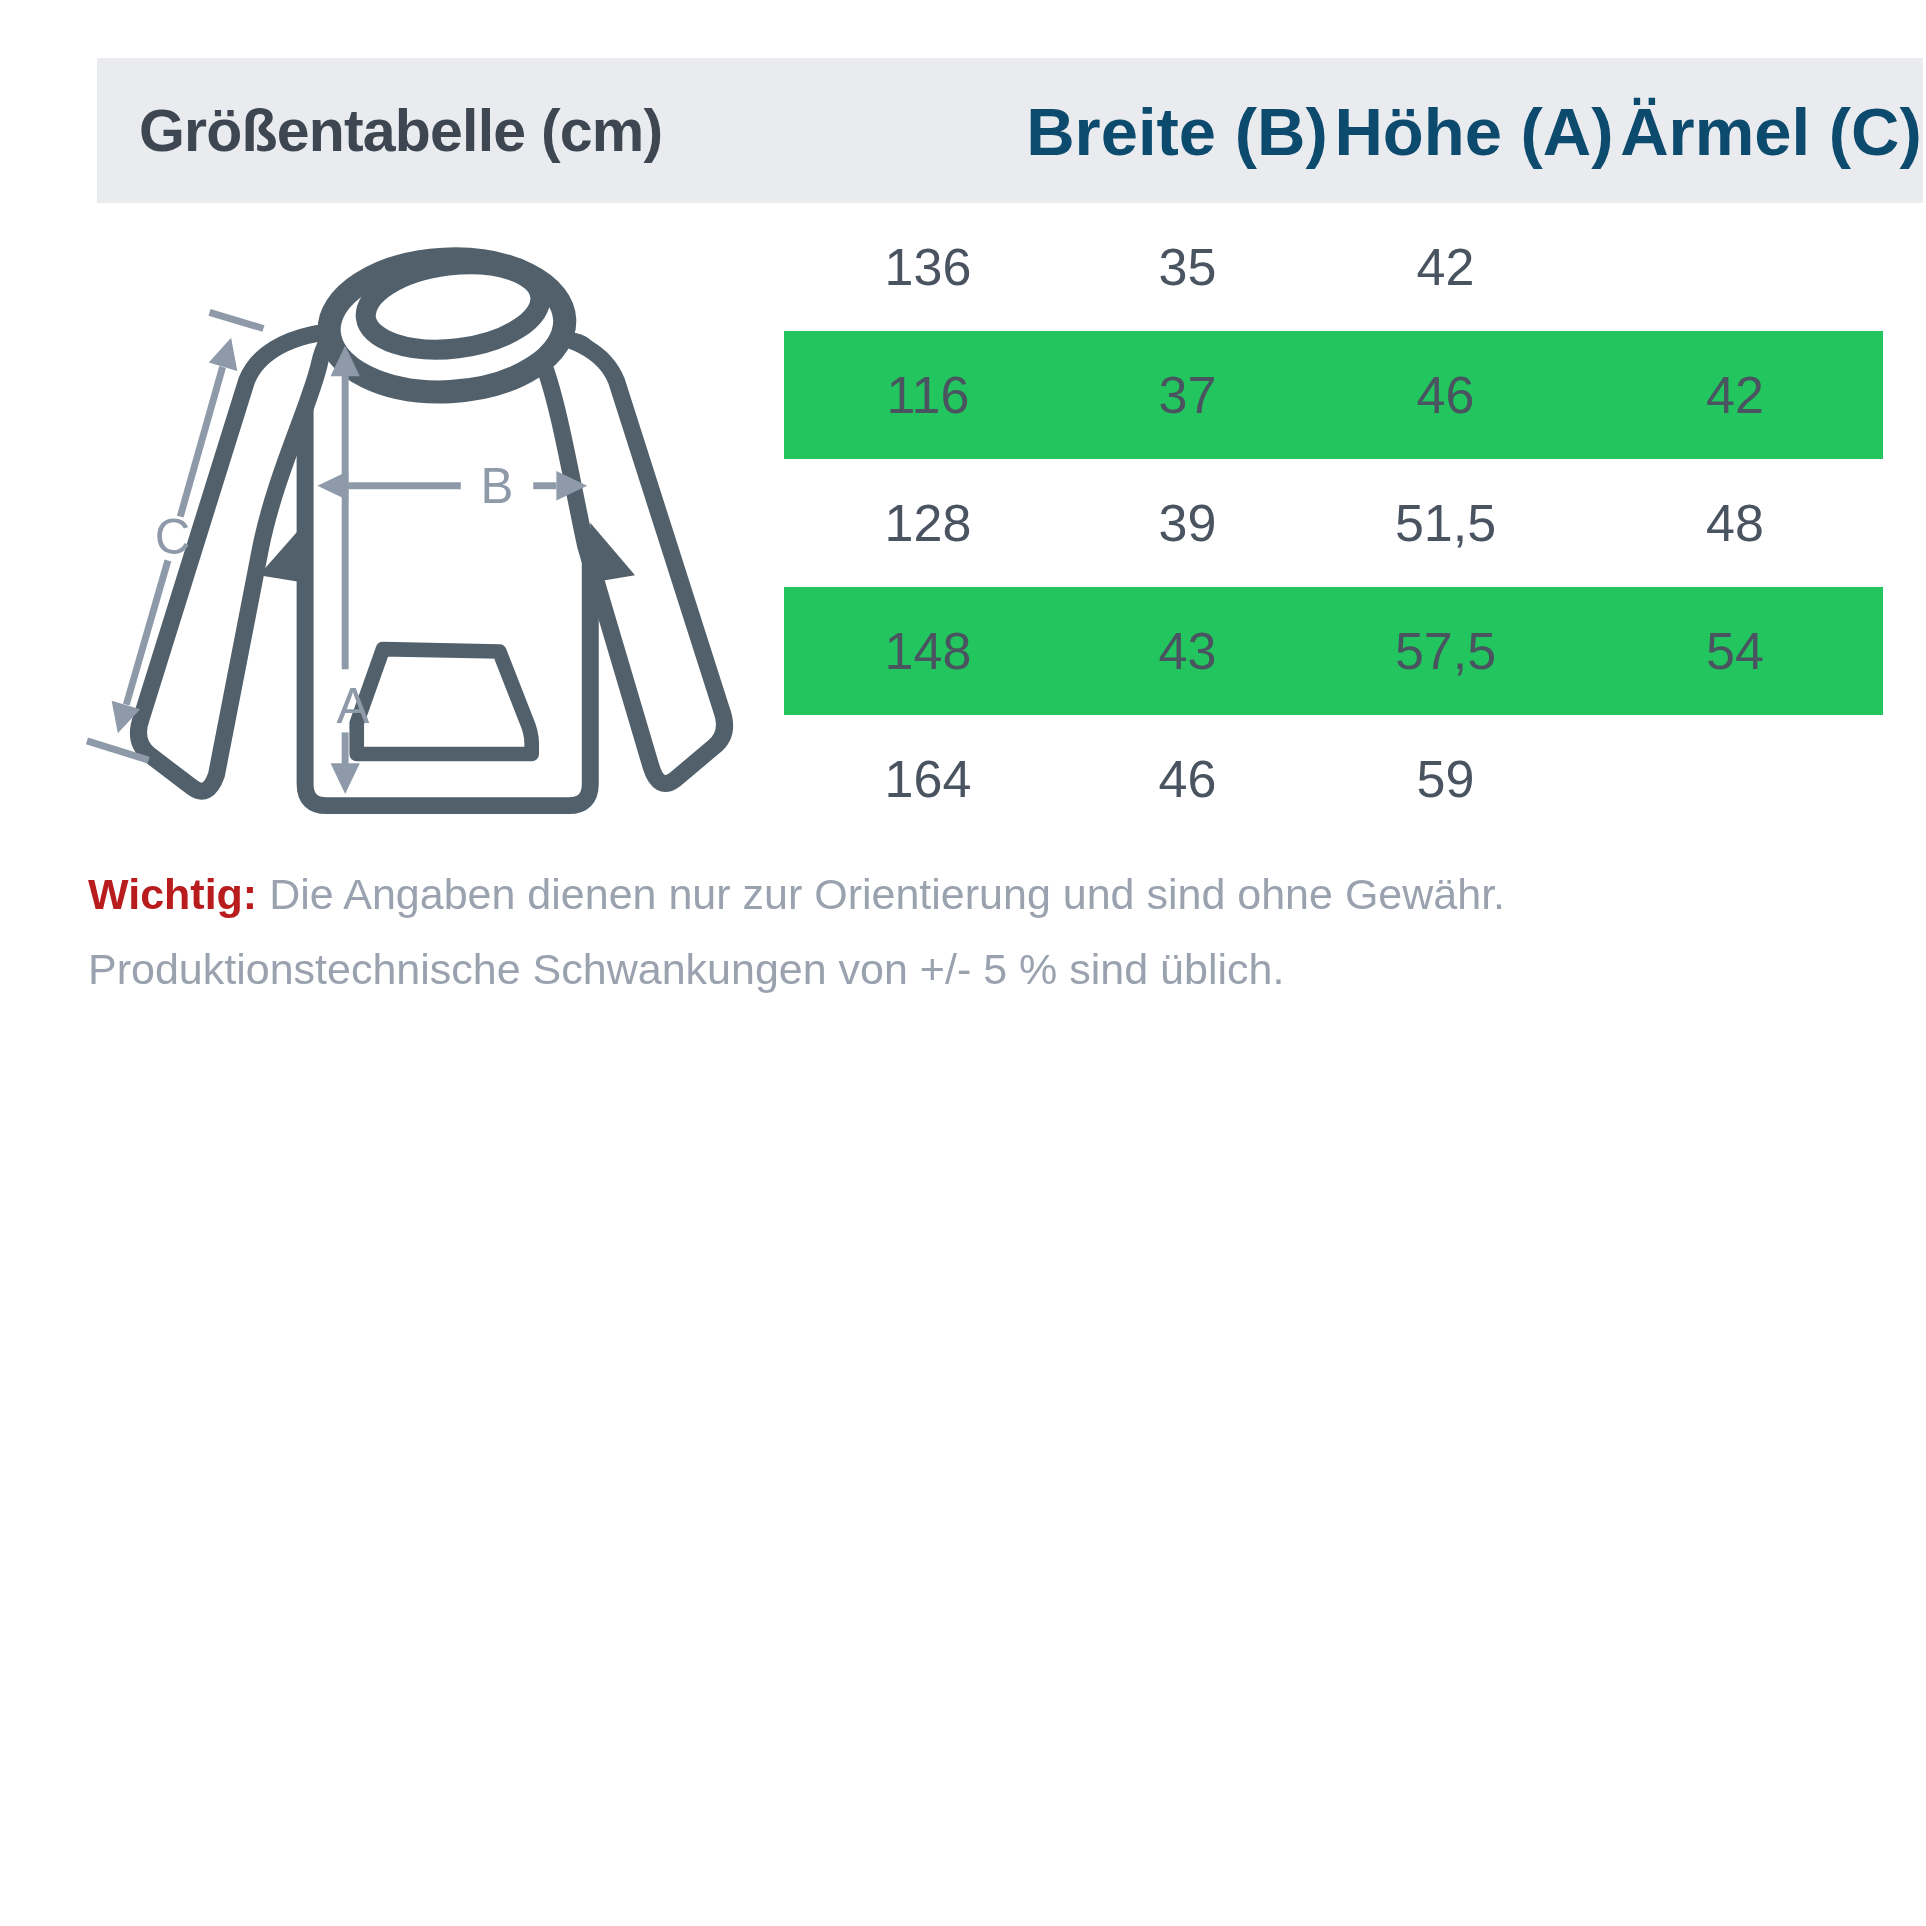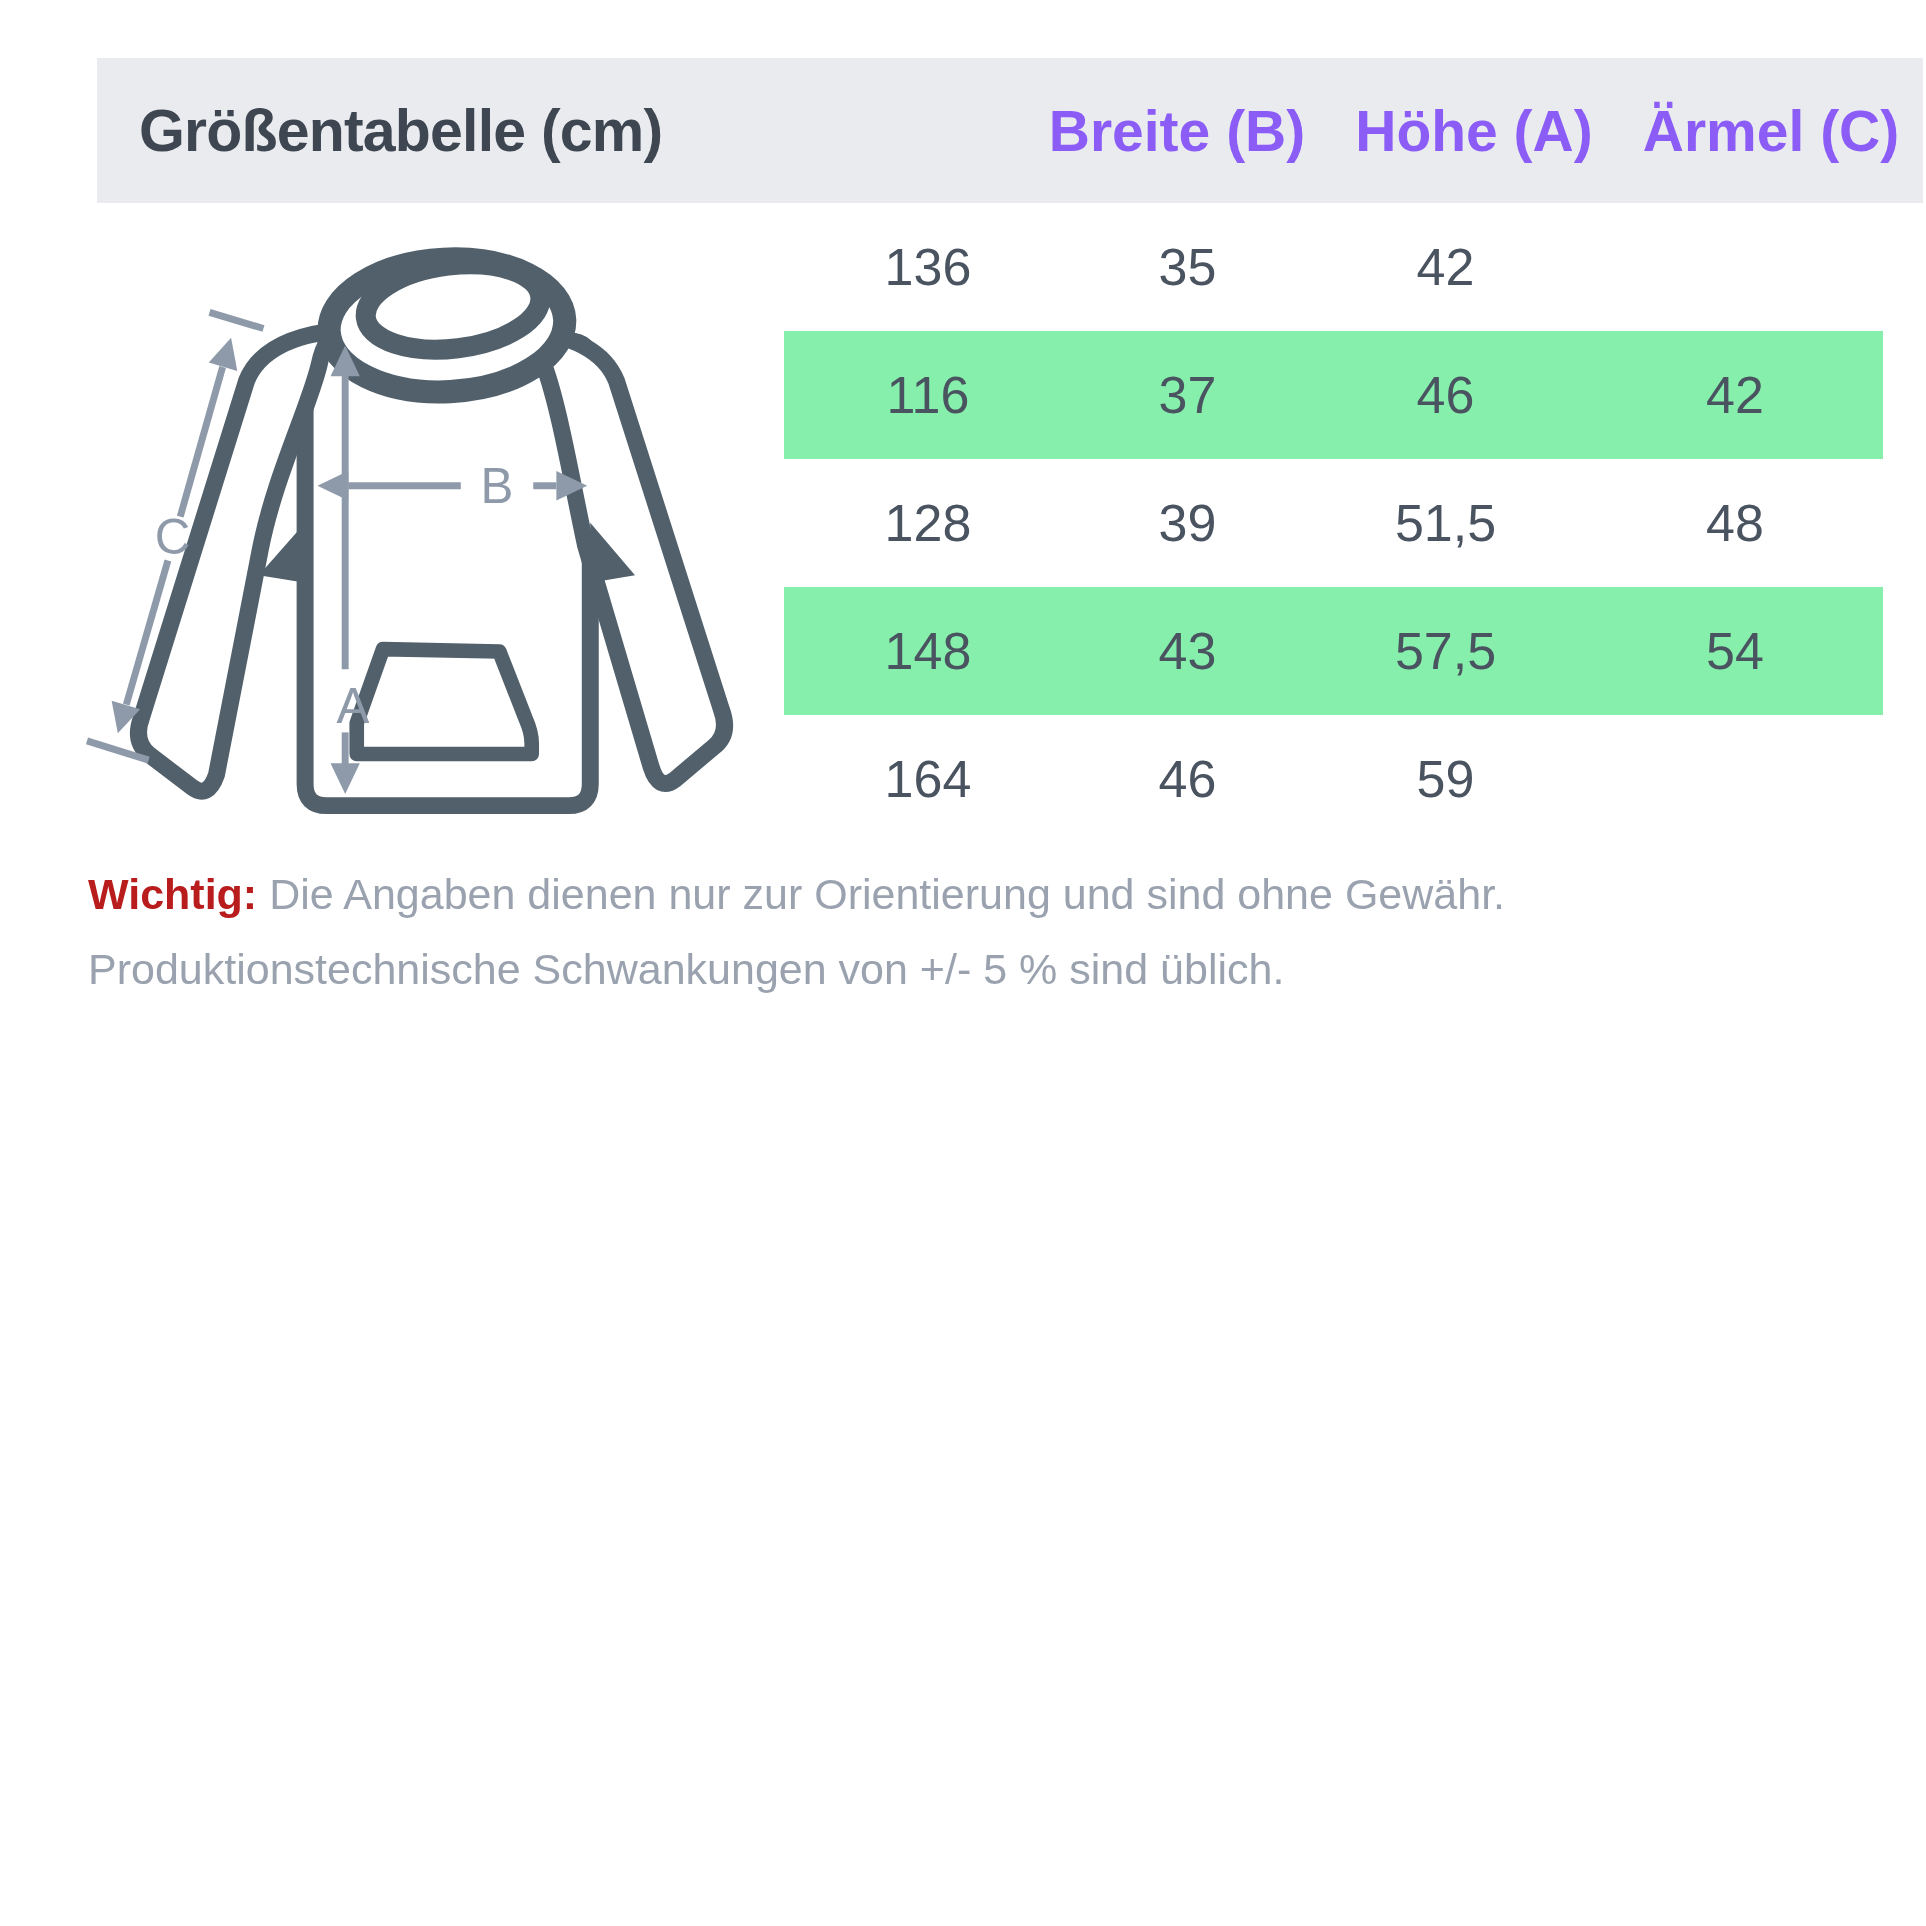--- a/index.html
+++ b/index.html
@@ -14,34 +14,34 @@
     background:#e9ebef;
     margin-left:41px;
   }
   .header-title{
     position:absolute;left:42px;top:50%;transform:translateY(-50%);
     font-size:59px;font-weight:bold;color:#3e4652;letter-spacing:-0.8px;
     white-space:nowrap;
   }
   .header-col{
     position:absolute;top:50%;transform:translate(-50%,-50%);
-    font-size:57px;font-weight:bold;color:#8b5cf6;white-space:nowrap;
+    font-size:67px;font-weight:bold;color:#0c4a6e;white-space:nowrap;
   }
   .header-col.c1{left:1080px;}
   .header-col.c2{left:1377px;}
   .header-col.c3{left:1674px;}
   
   .size-table{
     position:absolute;left:784px;top:203px;width:1099px;
   }
   .size-row{
     height:128px;display:grid;grid-template-columns:288px 231px 285px 294px;
     align-items:center;
   }
-  .size-row.striped{background:#86efac;}
+  .size-row.striped{background:#22c55e;}
   .size-cell{
     text-align:center;font-size:52px;color:#4a5360;
   }
   
   .diagram{
     position:absolute;left:46px;top:216px;width:771px;height:632px;
   }
   .dim-label{
     font-family:"Liberation Sans",sans-serif;
     font-size:64px;fill:#8e9aa9;

